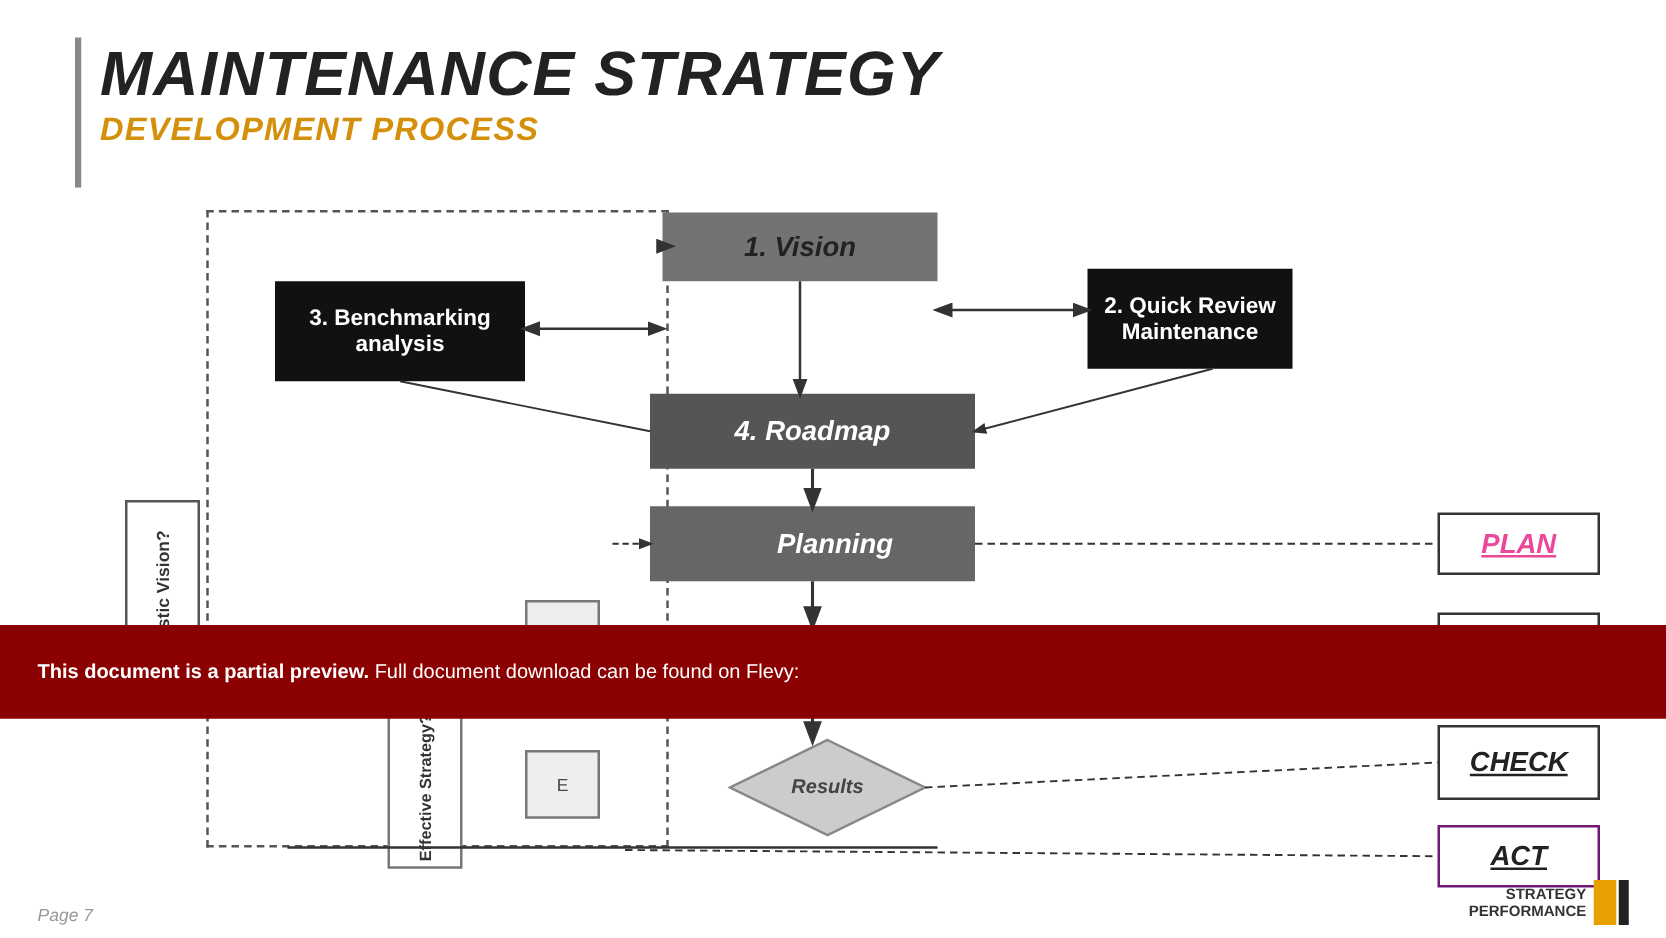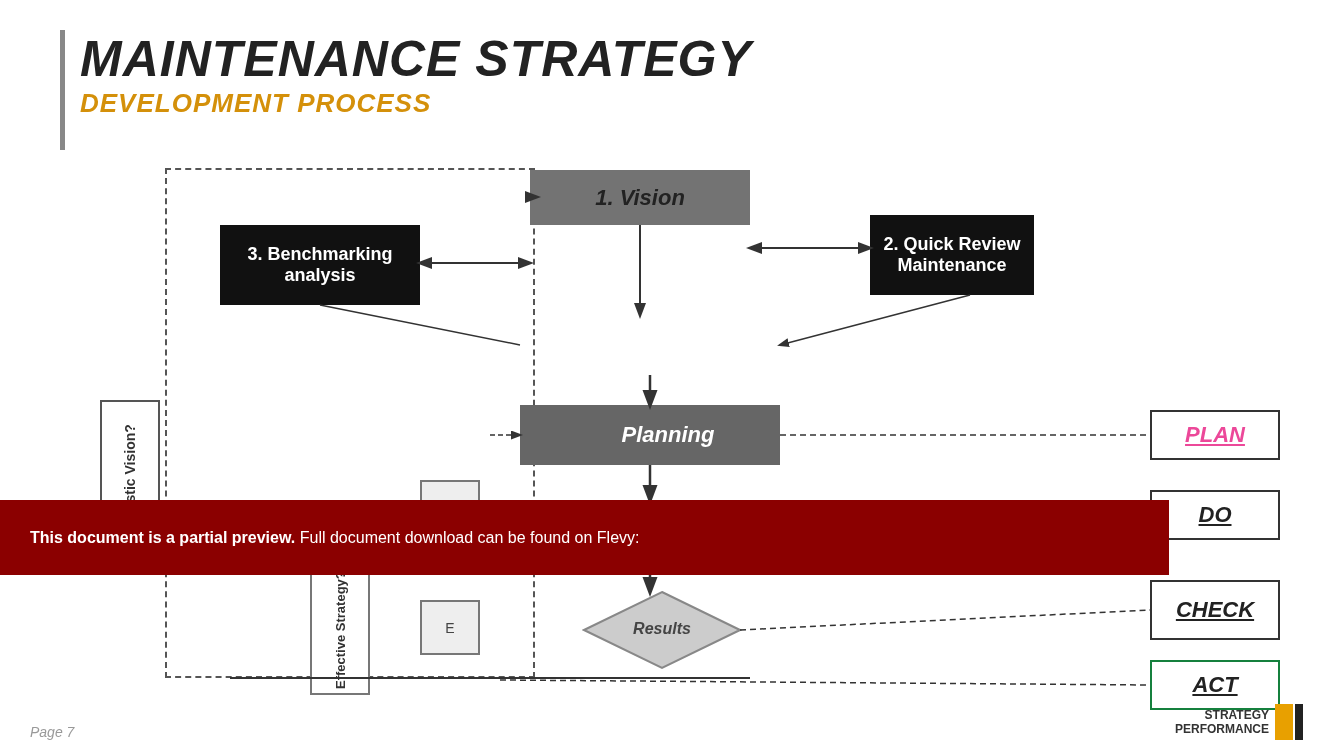--- a/index.html
+++ b/index.html
@@ -294,21 +294,21 @@
       color: #222;
       text-decoration: underline;
     }
 
     .label-act {
       position: absolute;
       right: 0px;
       top: 500px;
       width: 130px;
       height: 50px;
-      border: 2px solid #15803d;
+      border: 2px solid #701a75;
       display: flex;
       align-items: center;
       justify-content: center;
       font-size: 22px;
       font-style: italic;
       font-weight: 700;
       color: #222;
       text-decoration: underline;
     }
 
@@ -320,21 +320,21 @@
       width: 100%;
       height: 100%;
       pointer-events: none;
     }
 
     
     .preview-banner {
       position: absolute;
       left: 0;
       top: 500px;
-      width: 1169px;
+      width: 1333px;
       height: 75px;
       background: #8b0000;
       display: flex;
       flex-direction: column;
       justify-content: center;
       padding: 4px 30px;
       z-index: 10;
     }
     .banner-text-main {
       font-size: 16px;
@@ -405,20 +405,23 @@
   </div>
 
   <div class="box-bench">
     <span>3. Benchmarking analysis</span>
   </div>
 
   <div class="box-quick">
     <span>2. Quick Review Maintenance</span>
   </div>
 
+  <div class="box-roadmap">
+    <span>4. Roadmap</span>
+  </div>
 
   <div class="box-planning">
     <span>Planning</span>
   </div>
 
   <div class="box-execution">
     <span>Execution</span>
   </div>
 
   <div class="diamond-results">

